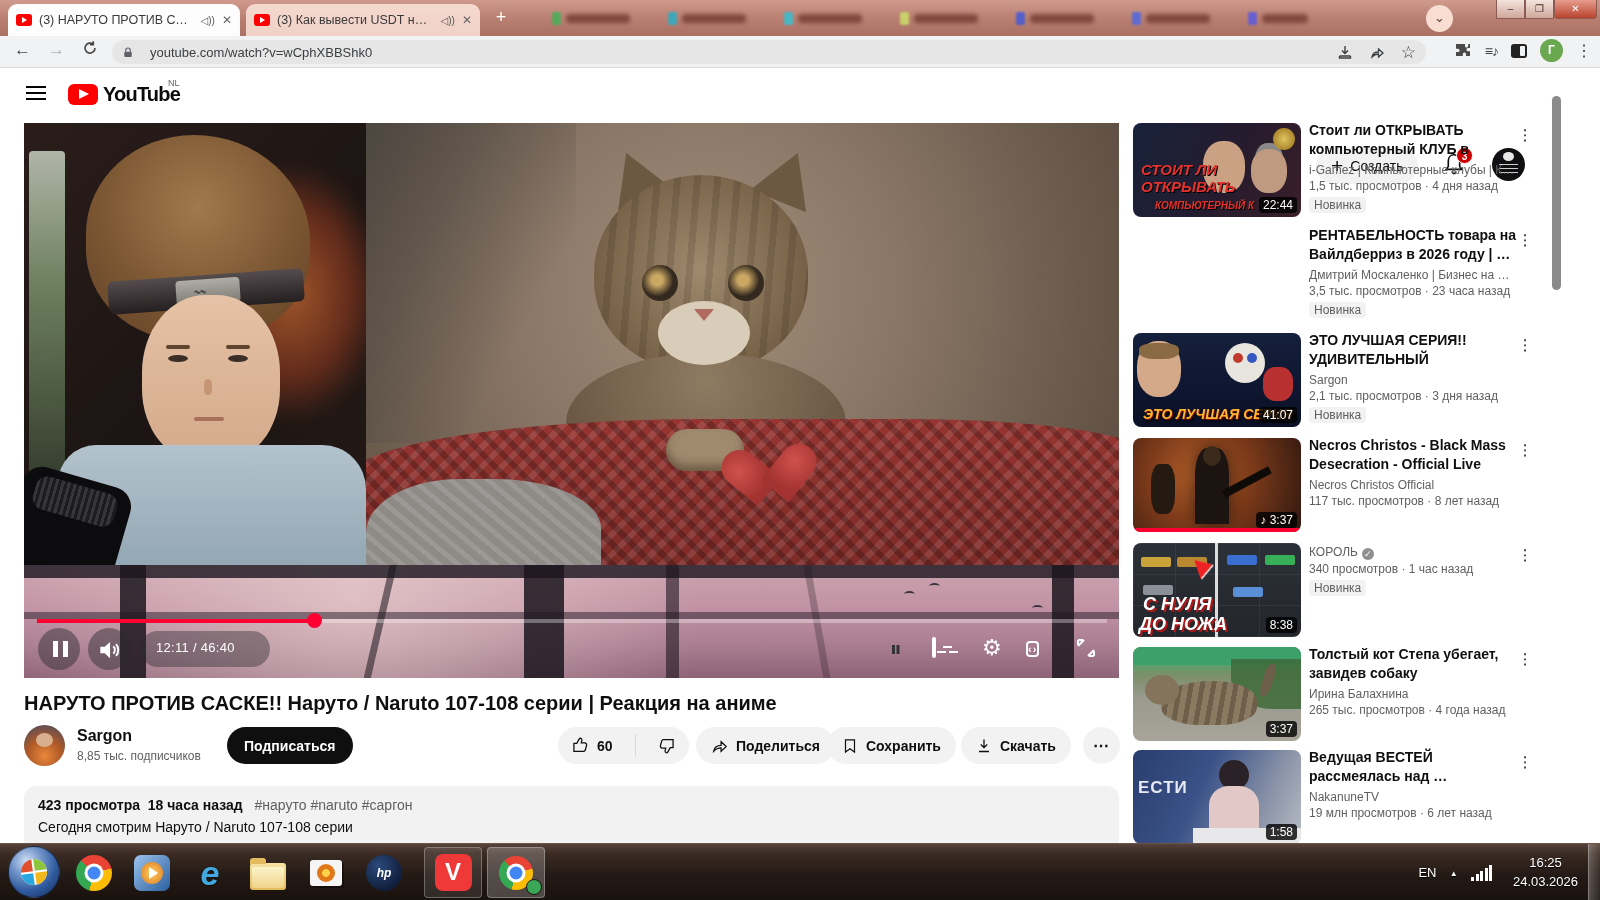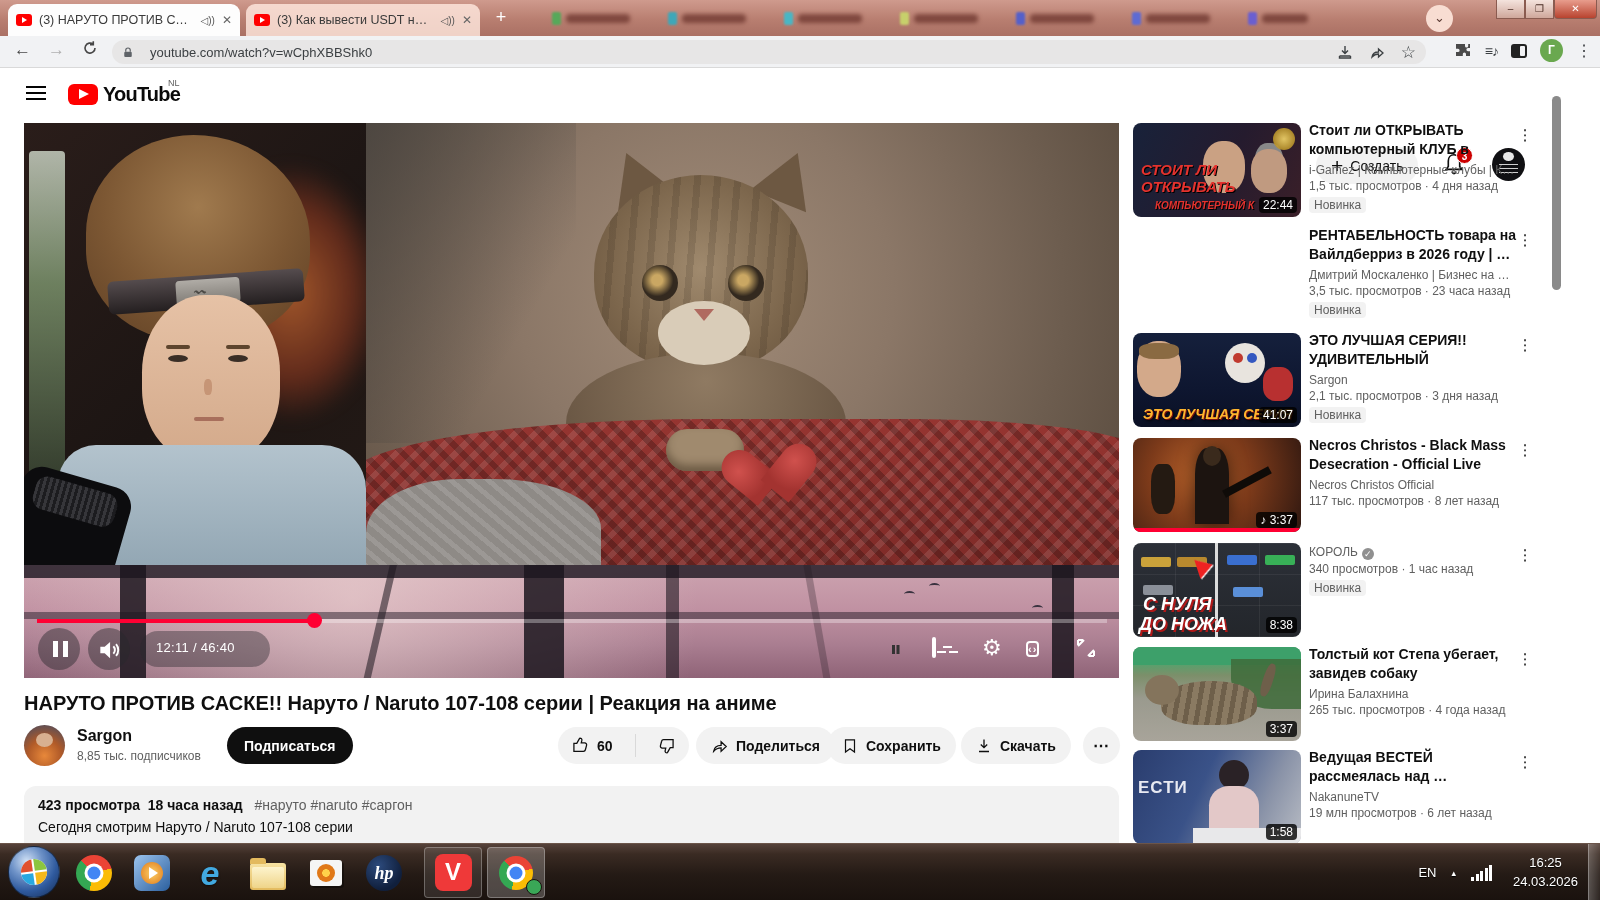--- a/index.html
+++ b/index.html
@@ -318,21 +318,21 @@
     border-radius:3px; margin-top:6px;}
   .folder::before { content:""; position:absolute; left:0; top:-5px; width:16px; height:6px;
     background:#e3ba5e; border-radius:3px 3px 0 0; }
   .folder::after { content:""; position:absolute; left:2px; top:4px; width:32px; height:21px;
     background:linear-gradient(#fdf4cd,#efd489); border-radius:2px; }
   .photos { position:relative; width:32px; height:26px; background:#f5f5f5; border-radius:3px;
     box-shadow:2px 2px 0 rgba(0,0,0,.35); }
   .photos::after { content:""; position:absolute; left:7px; top:4px; width:18px; height:18px; border-radius:50%;
     background:radial-gradient(#ffd24a 28%, #e07818 32%); }
   .hp { width:36px; height:36px; border-radius:50%; background:radial-gradient(circle at 35% 30%, #2c4a7c, #101f3c 70%);
-    color:#fff; font-size:18px; font-weight:bold; font-style:italic; display:flex; align-items:center; justify-content:center;font-family:Liberation Serif, serif;}
+    color:#fff; font-size:12px; font-weight:bold; font-style:italic; display:flex; align-items:center; justify-content:center;}
   .appbox { position:absolute; top:3px; width:58px; height:51px; border-radius:4px;
     background:rgba(255,255,255,.10); border:1px solid rgba(255,255,255,.28);
     display:flex; align-items:center; justify-content:center; }
   .appbox.current { background:rgba(255,255,255,.22); }
   .vivaldi { width:37px; height:37px; border-radius:8px; background:#ef3939; color:#fff; font-size:24px;
     font-weight:bold; text-align:center; line-height:36px; }
   .badge-g { position:absolute; right:2px; bottom:2px; width:16px; height:16px; border-radius:50%;
     background:#3aa757; border:1.5px solid #1a120e; }
   .tray { position:absolute; right:108px; top:0; height:57px; display:flex; align-items:center; gap:15px;
     color:#fff; font-size:13px; text-shadow:0 1px 1px #000; }

